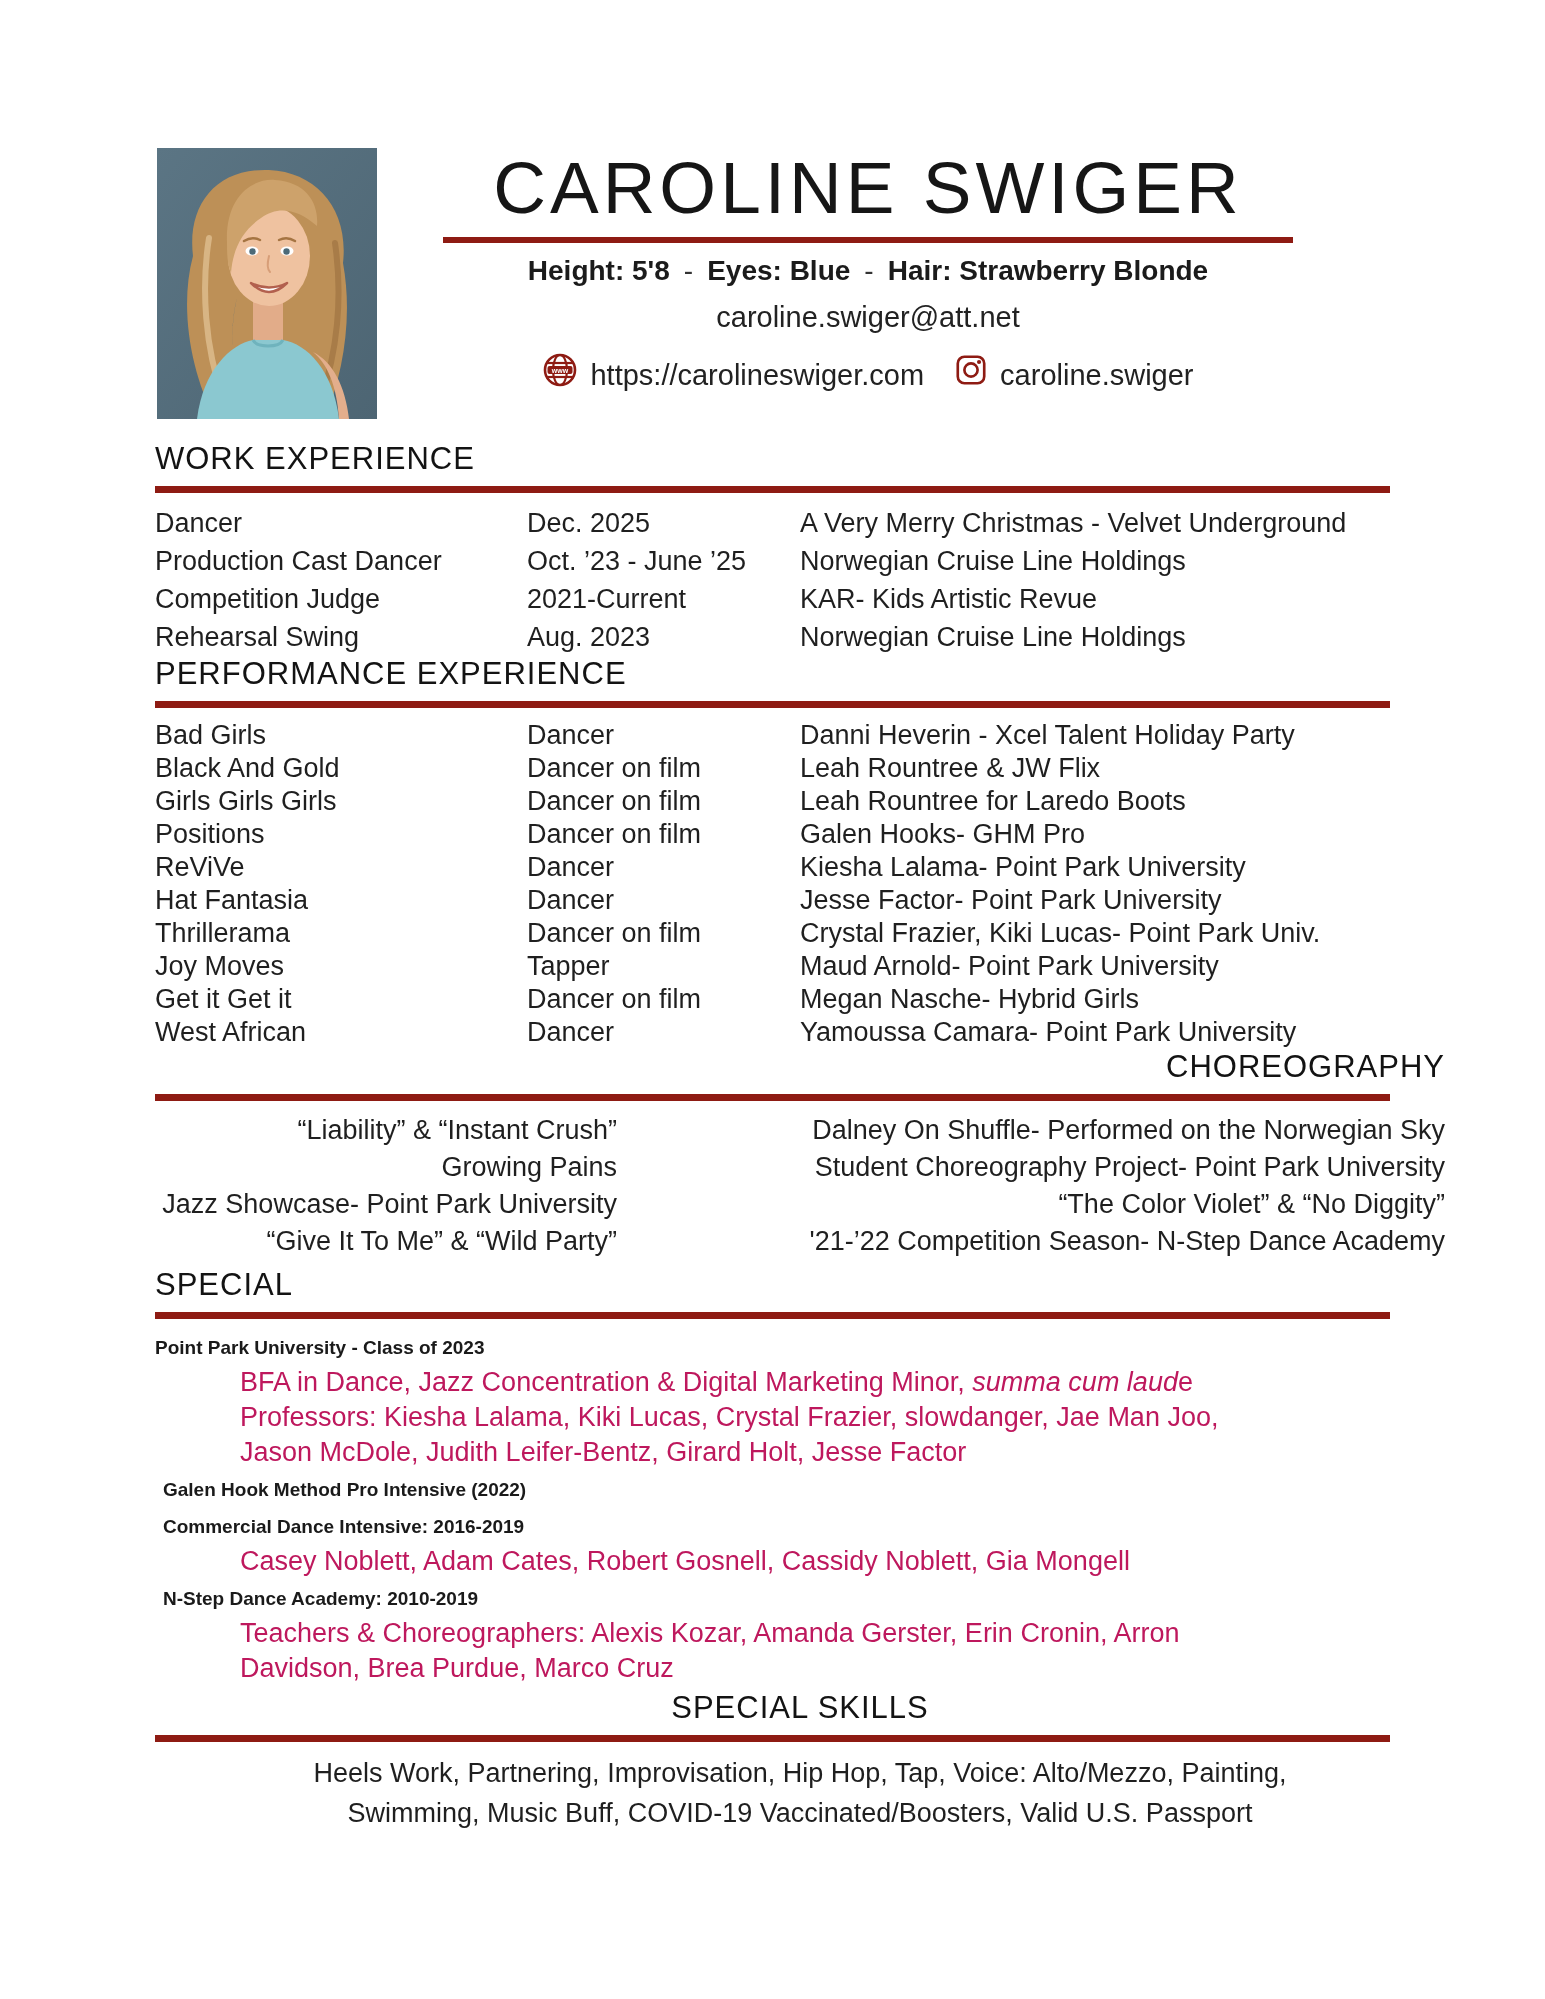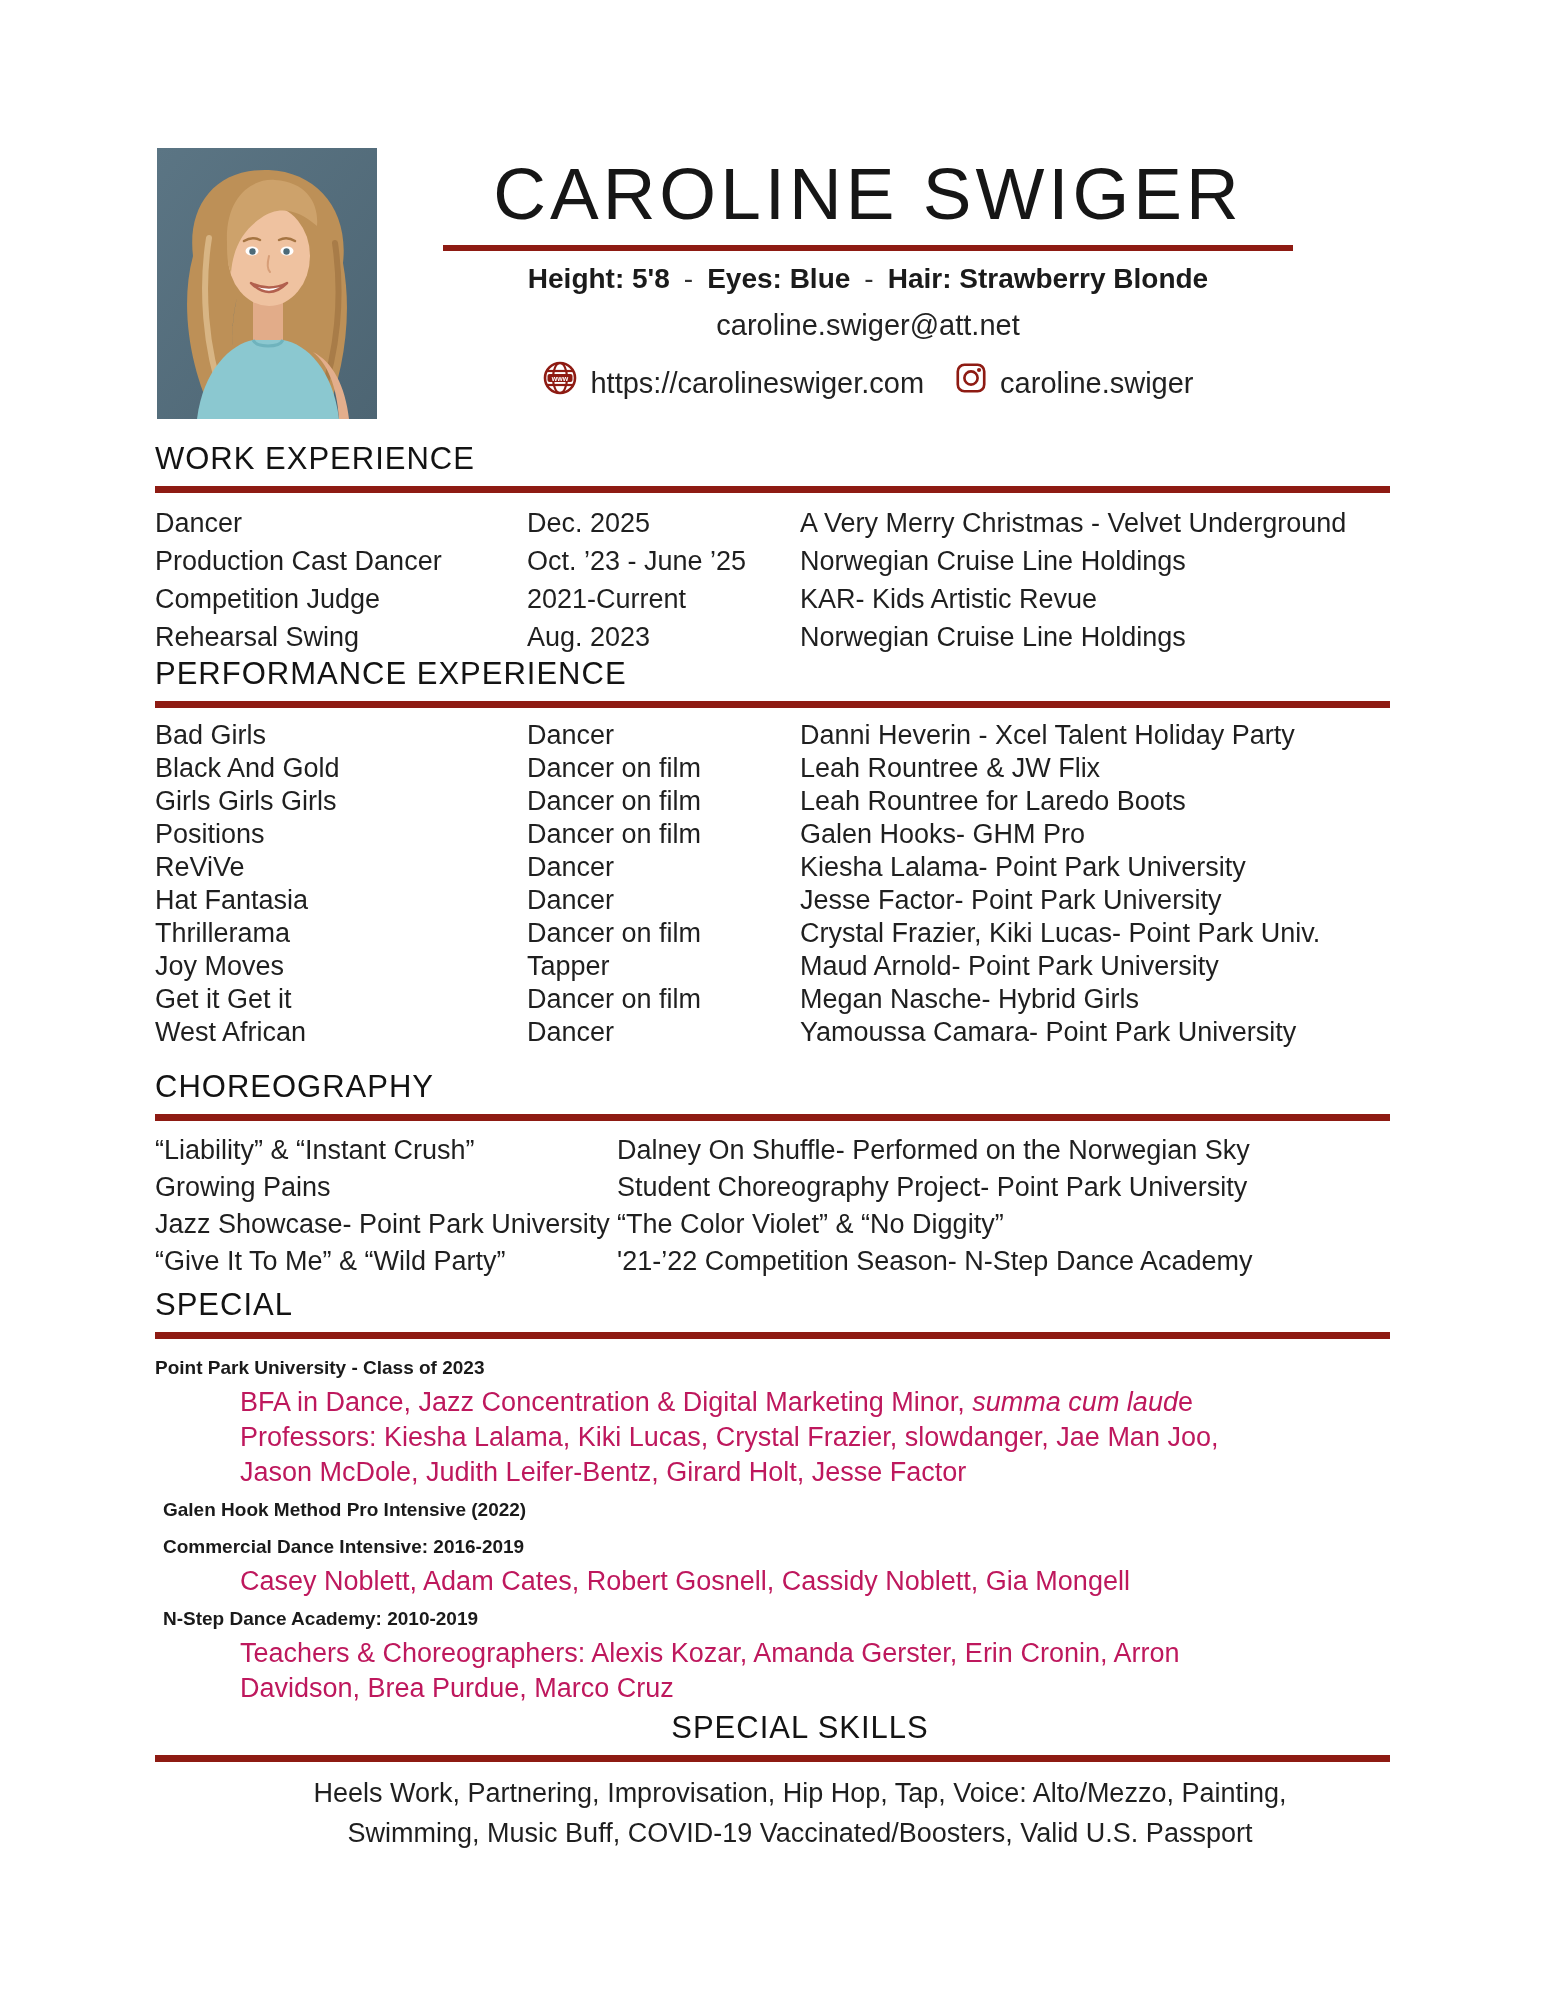--- a/index.html
+++ b/index.html
@@ -4,21 +4,21 @@
 <style>
   html,body{margin:0;padding:0;}
   body{
     width:1545px;height:1999px;background:#ffffff;position:relative;
     font-family:"Liberation Sans", sans-serif;color:#1d1d1d;overflow:hidden;
   }
   .photo{position:absolute;left:157px;top:148px;width:220px;height:271px;}
   .photo svg{display:block;width:100%;height:100%;}
 
   .header-text{position:absolute;left:443px;top:143px;width:850px;text-align:center;}
-  .name{font-size:73px;font-weight:300;letter-spacing:4px;line-height:82px;margin:10px;
+  .name{font-size:73px;font-weight:300;letter-spacing:4px;line-height:82px;margin:4px;
         color:#161616;white-space:nowrap;}
   .name-rule{height:6px;background:#8e1b13;margin-top:8px;}
   .stats{margin-top:12px;font-size:28px;font-weight:700;color:#1b1b1b;white-space:nowrap;}
   .stat-sep{font-weight:400;margin:0 14px;color:#333;}
   .email-line{margin-top:14px;font-size:29px;color:#222;}
   .links-line{margin-top:13px;font-size:29px;color:#222;display:flex;justify-content:center;
               align-items:center;}
   .links-line .icon{width:36px;height:36px;display:inline-block;}
   .links-line .icon svg{display:block;width:100%;height:100%;}
   .link-text{margin-left:12px;margin-top:12px;}
@@ -29,21 +29,21 @@
   .rule{height:7px;background:#8e1b13;width:1235px;margin:9px 0 11px 0;}
 
   .grid3{display:grid;grid-template-columns:372px 273px auto;}
   .grid2{display:grid;grid-template-columns:462px auto;}
   .cell{font-size:27px;white-space:nowrap;color:#1f1f1f;}
   .work-rows .cell{line-height:38px;}
   .perf-rows .cell{line-height:33px;}
   .choreo-rows .cell{line-height:37px;}
 
   .sec-performance{margin-top:0px;}
-  .sec-choreography{margin-top:20px;}
+  .sec-choreography{text-align:right;}
   .sec-training{margin-top:7px;}
   .sec-skills{margin-top:4px;text-align:center;}
 
   .t-entry{margin-top:2px;}
   .t-title{font-size:19px;font-weight:700;line-height:35px;color:#1a1a1a;white-space:nowrap;}
   .t-indent{margin-left:8px;}
   .t-detail{font-size:27px;line-height:35px;margin-left:85px;white-space:nowrap;color:#be185d;}
   .it{font-style:italic;}
 
   .skills-text{font-size:27px;line-height:40px;margin-top:2px;color:#1f1f1f;}

